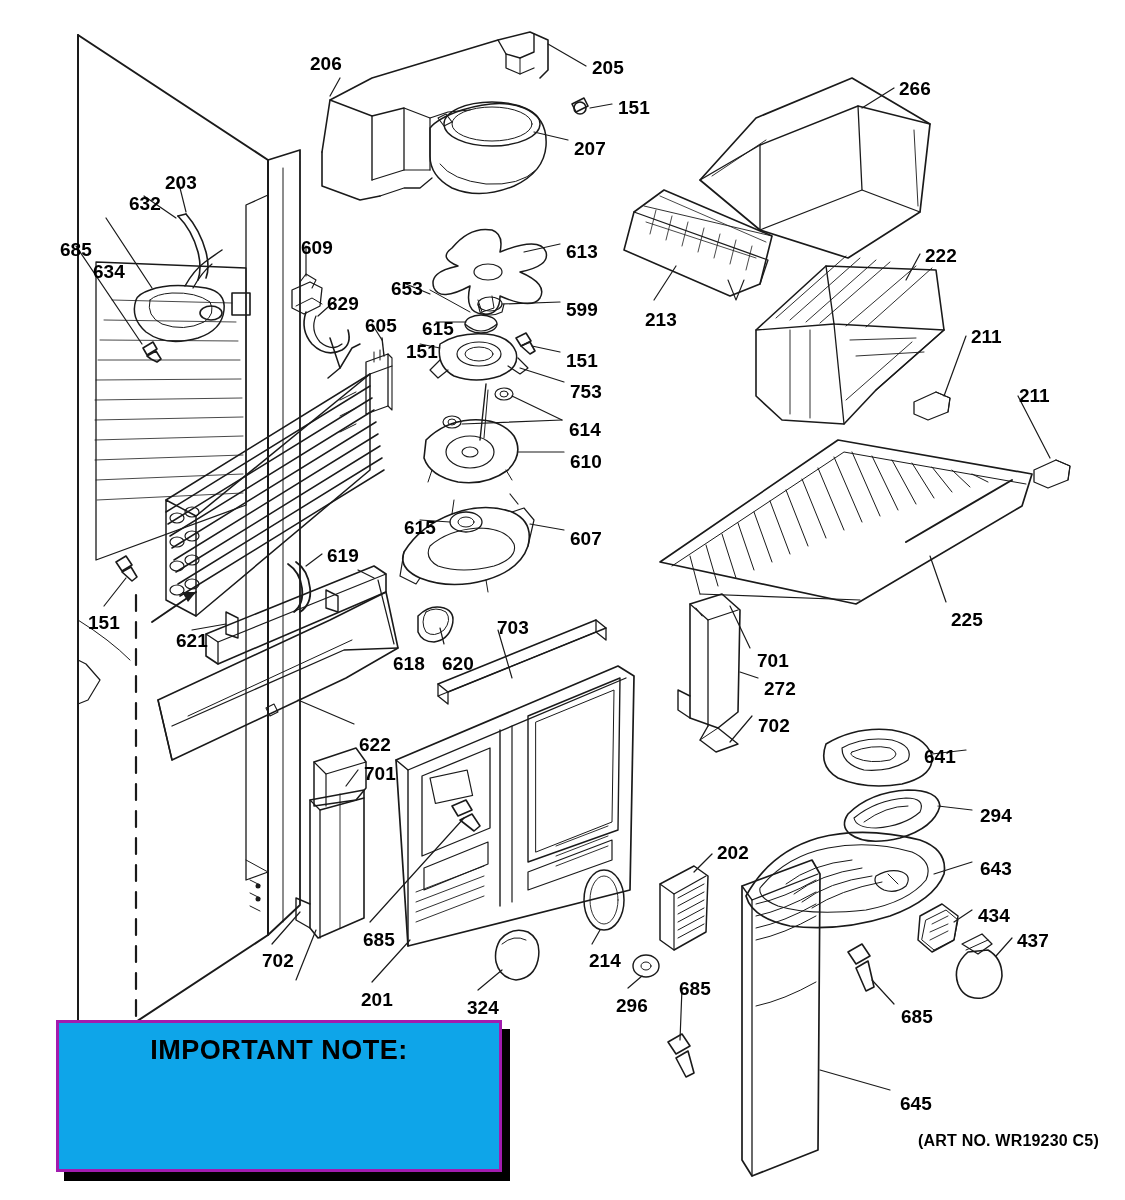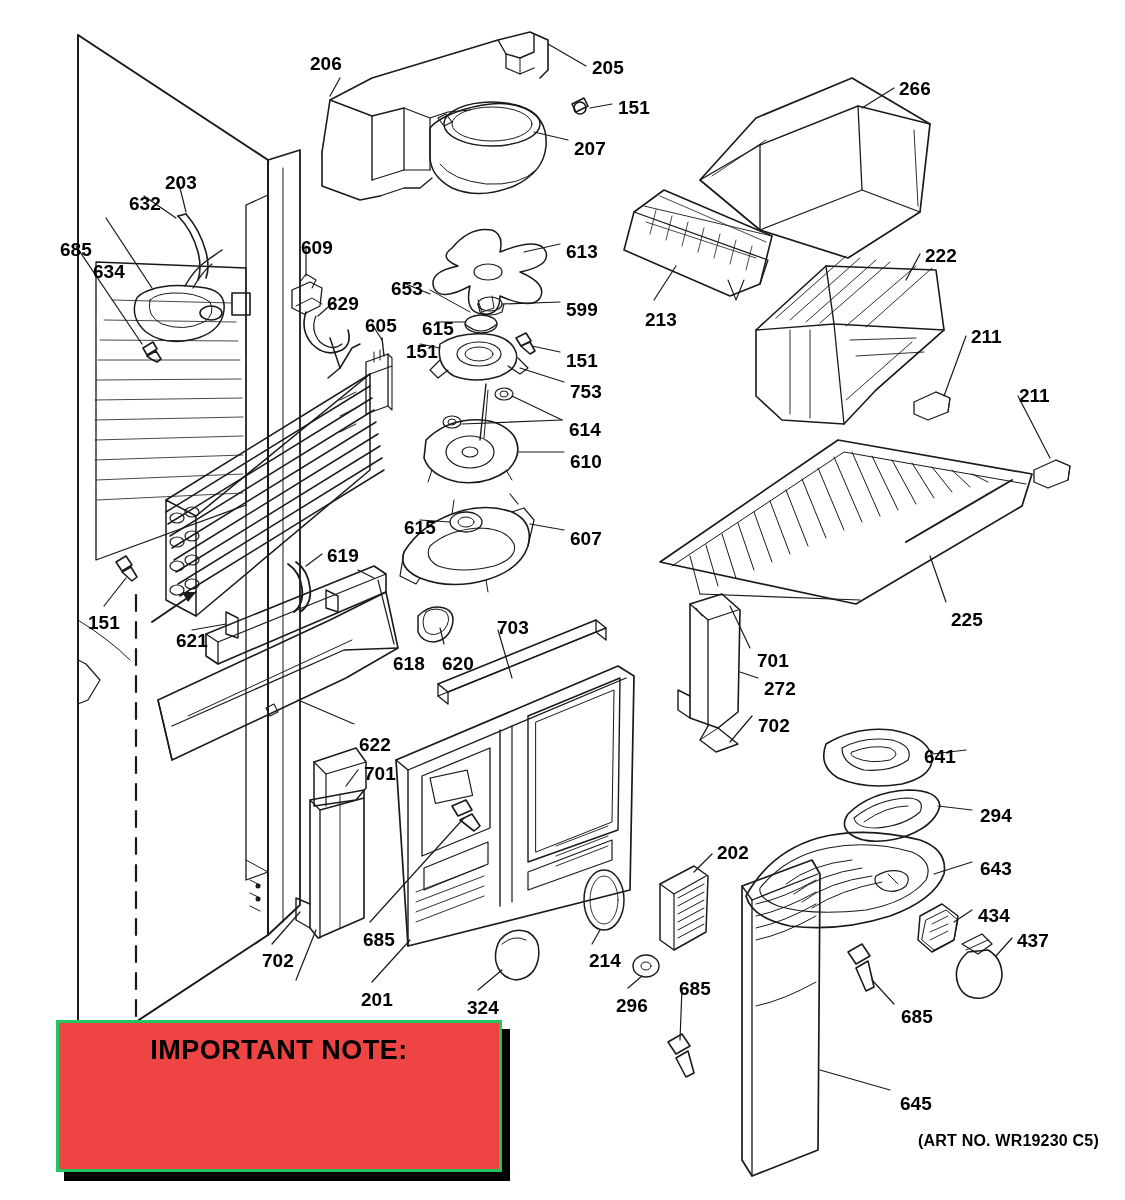--- a/index.html
+++ b/index.html
@@ -30,22 +30,22 @@
     color: #000000;
     white-space: nowrap;
     line-height: 1;
   }
   #note-box {
     position: absolute;
     left: 56px;
     top: 1020px;
     width: 446px;
     height: 152px;
-    background: #ef4444;
-    border: 3px solid #22c55e;
+    background: #0ea5e9;
+    border: 3px solid #a21caf;
     box-shadow: 8px 9px 0 0 #000000;
     box-sizing: border-box;
   }
   #note-title {
     text-align: center;
     font-size: 27px;
     font-weight: bold;
     letter-spacing: 0.5px;
     margin-top: 12px;
   }

